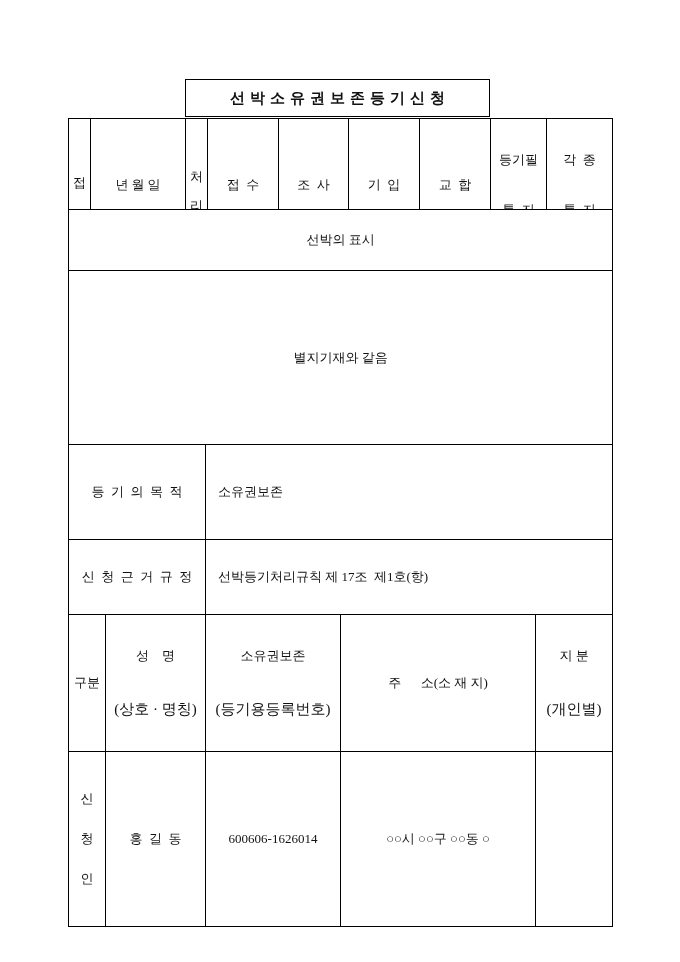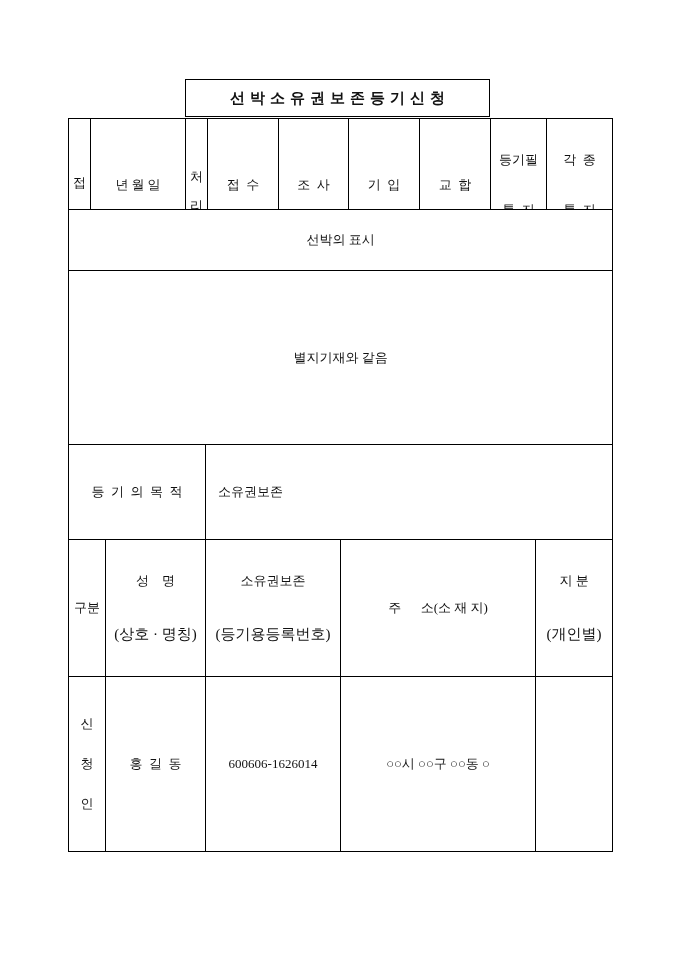--- a/index.html
+++ b/index.html
@@ -144,20 +144,24 @@
         <tr class="rA">
       <td colspan="5">선박의 표시</td>
     </tr>
     <tr class="rB">
       <td colspan="5">별지기재와 같음</td>
     </tr>
     <tr class="rC">
       <td colspan="2">등  기  의  목  적</td>
       <td colspan="3" class="left">소유권보존</td>
     </tr>
+    <tr class="rD">
+      <td colspan="2">신  청  근  거  규  정</td>
+      <td colspan="3" class="left">선박등기처리규칙 제 17조  제1호(항)</td>
+    </tr>
     <tr class="rE">
       <td>구분</td>
       <td>
         <span class="line">성    명</span>
         <span class="sub">(상호 · 명칭)</span>
       </td>
       <td>
         <span class="line">소유권보존</span>
         <span class="sub">(등기용등록번호)</span>
       </td>

